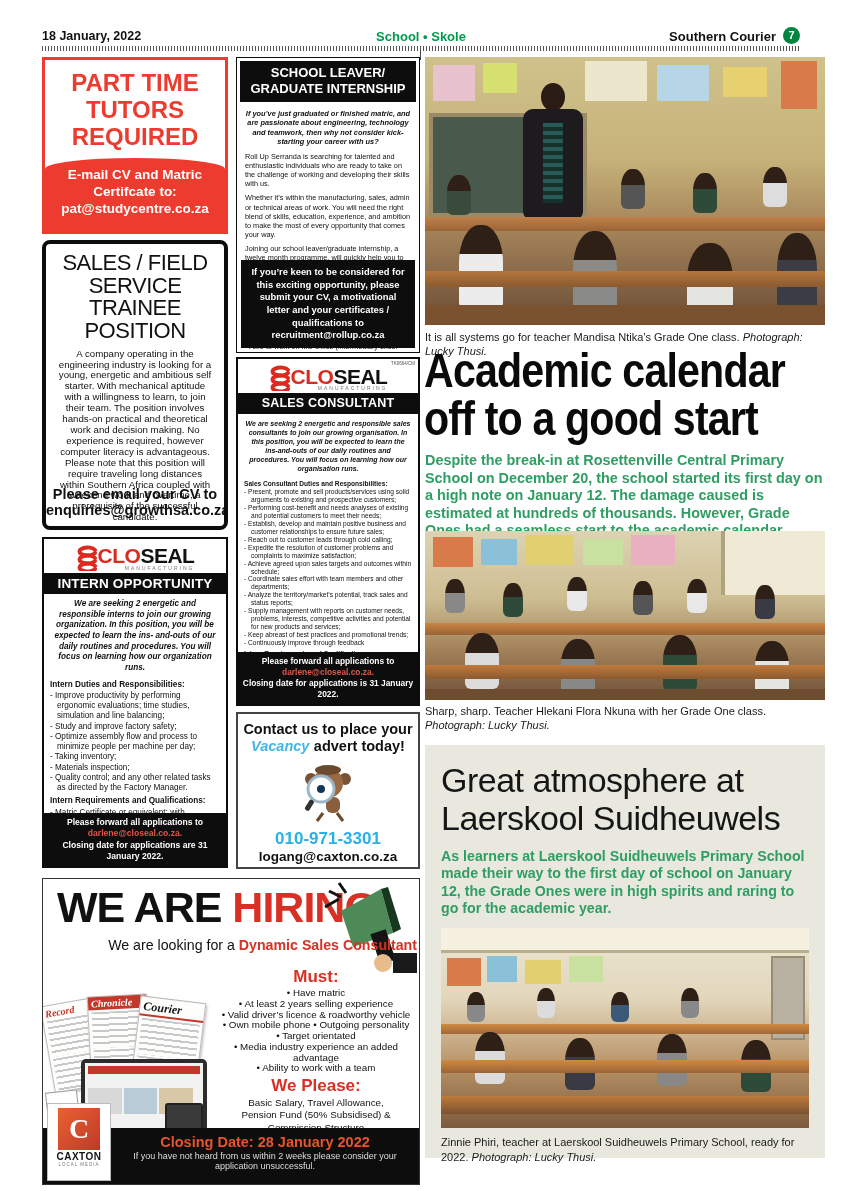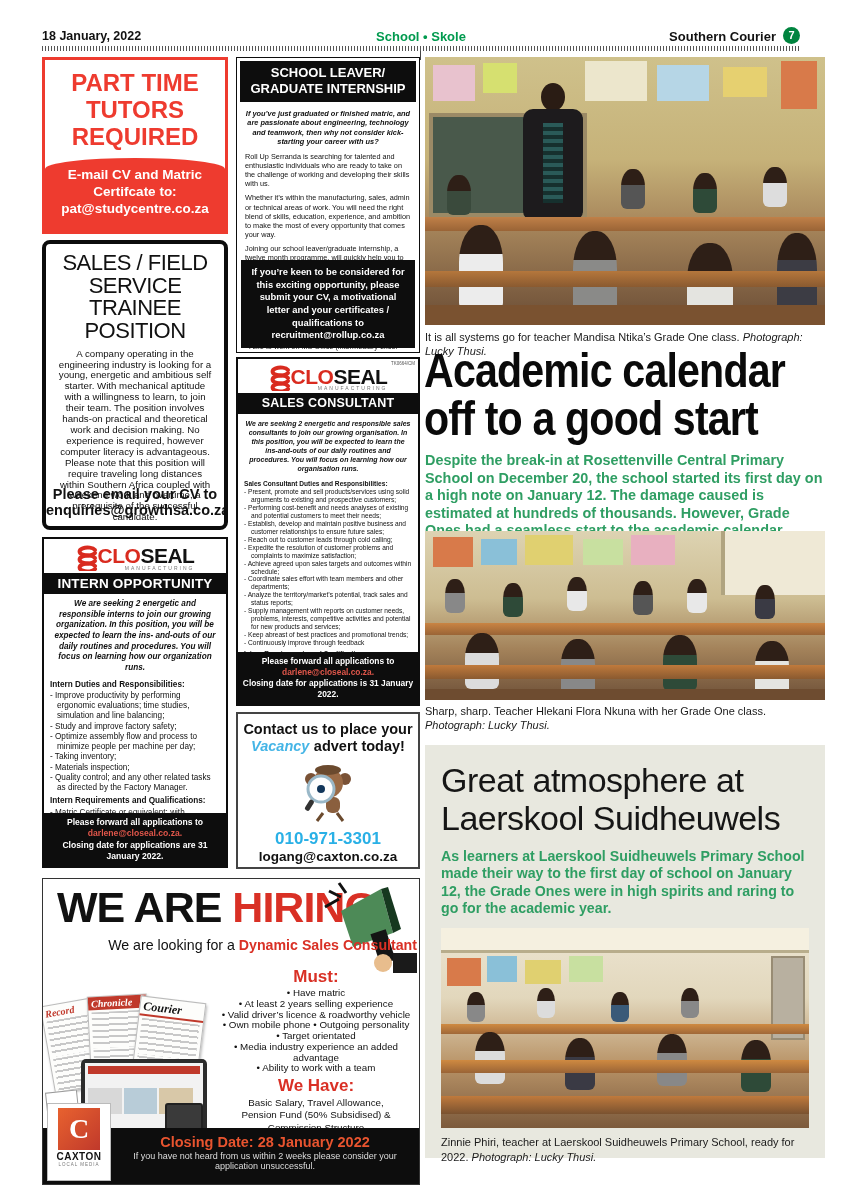--- a/index.html
+++ b/index.html
@@ -212,21 +212,21 @@
       <div class="hir-h">Must:</div>
       <div>
           <div class="hir-li">• Have matric</div>
           <div class="hir-li">• At least 2 years selling experience</div>
           <div class="hir-li">• Valid driver’s licence &amp; roadworthy vehicle</div>
           <div class="hir-li">• Own mobile phone • Outgoing personality</div>
           <div class="hir-li">• Target orientated</div>
           <div class="hir-li">• Media industry experience an added advantage</div>
           <div class="hir-li">• Ability to work with a team</div>
         </div>
-      <div class="hir-h">We Have:</div>
+      <div class="hir-h">We Please:</div>
       <div class="hir-sm pl">Basic Salary, Travel Allowance,
 Pension Fund (50% Subsidised) &amp; Commission Structure</div>
       <div class="hir-sm" style="margin-top:3px;">Caxton Local Media is an equal opportunity company.</div>
       <div class="hir-crit">Only candidates who meet the above criteria will be considered.</div>
     </div>
     <div class="hir-foot">
       <div class="hir-f2">Closing Date: 28 January 2022</div>
       <div class="hir-f3">If you have not heard from us within 2 weeks please consider your application unsuccessful.</div>
     </div>
     <div class="cax">

